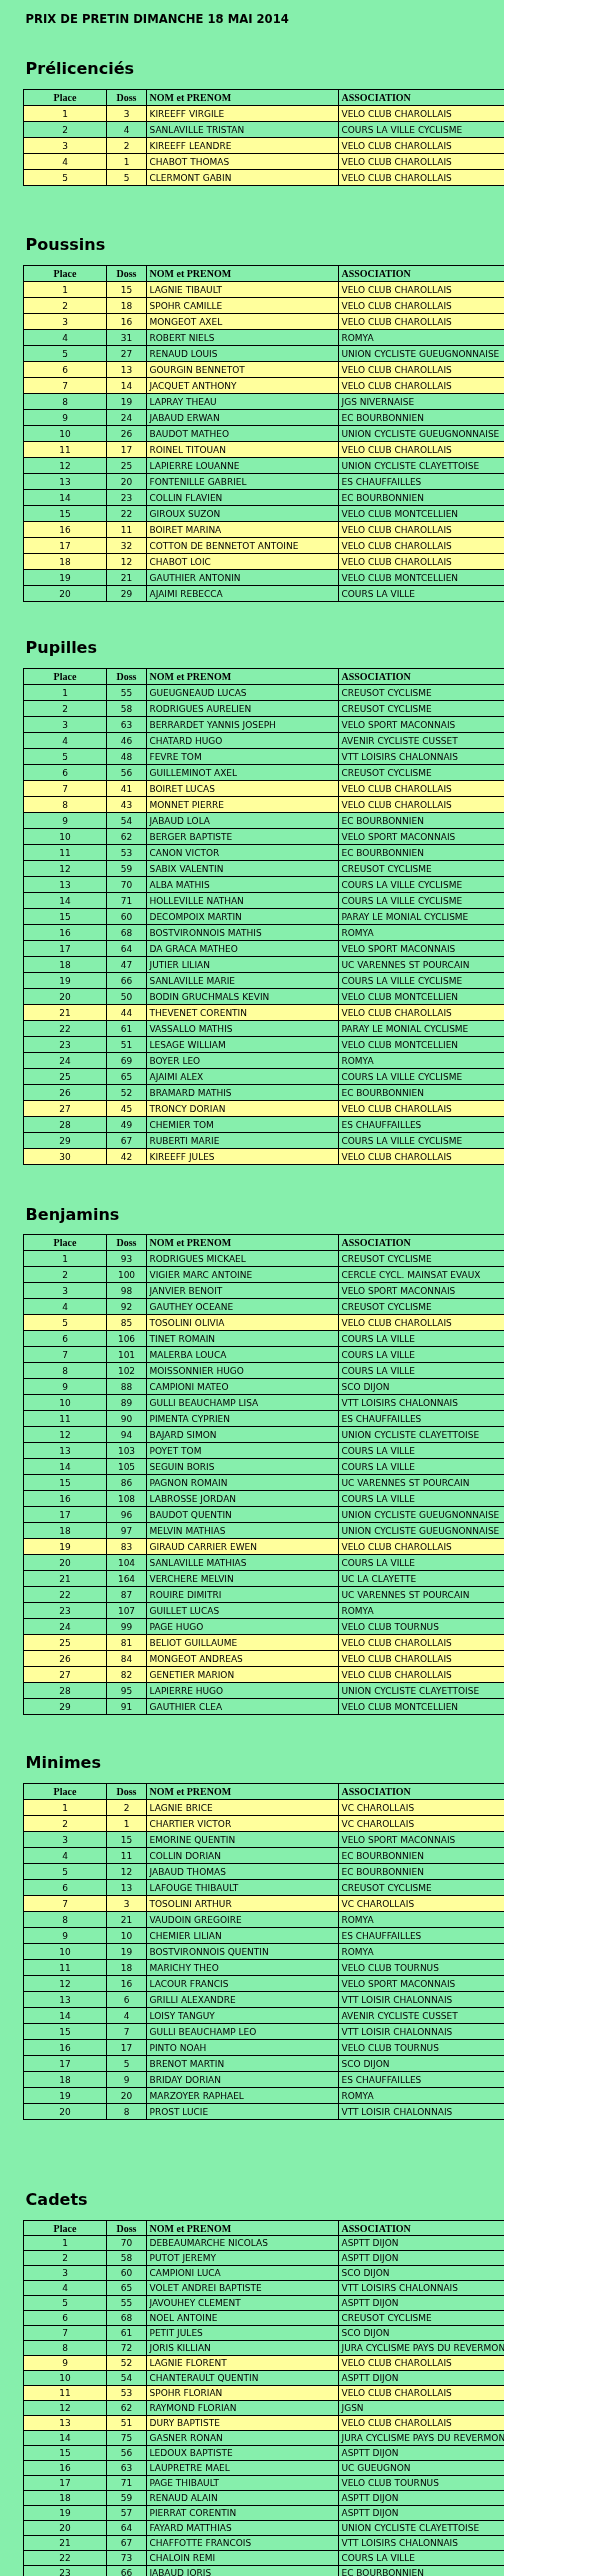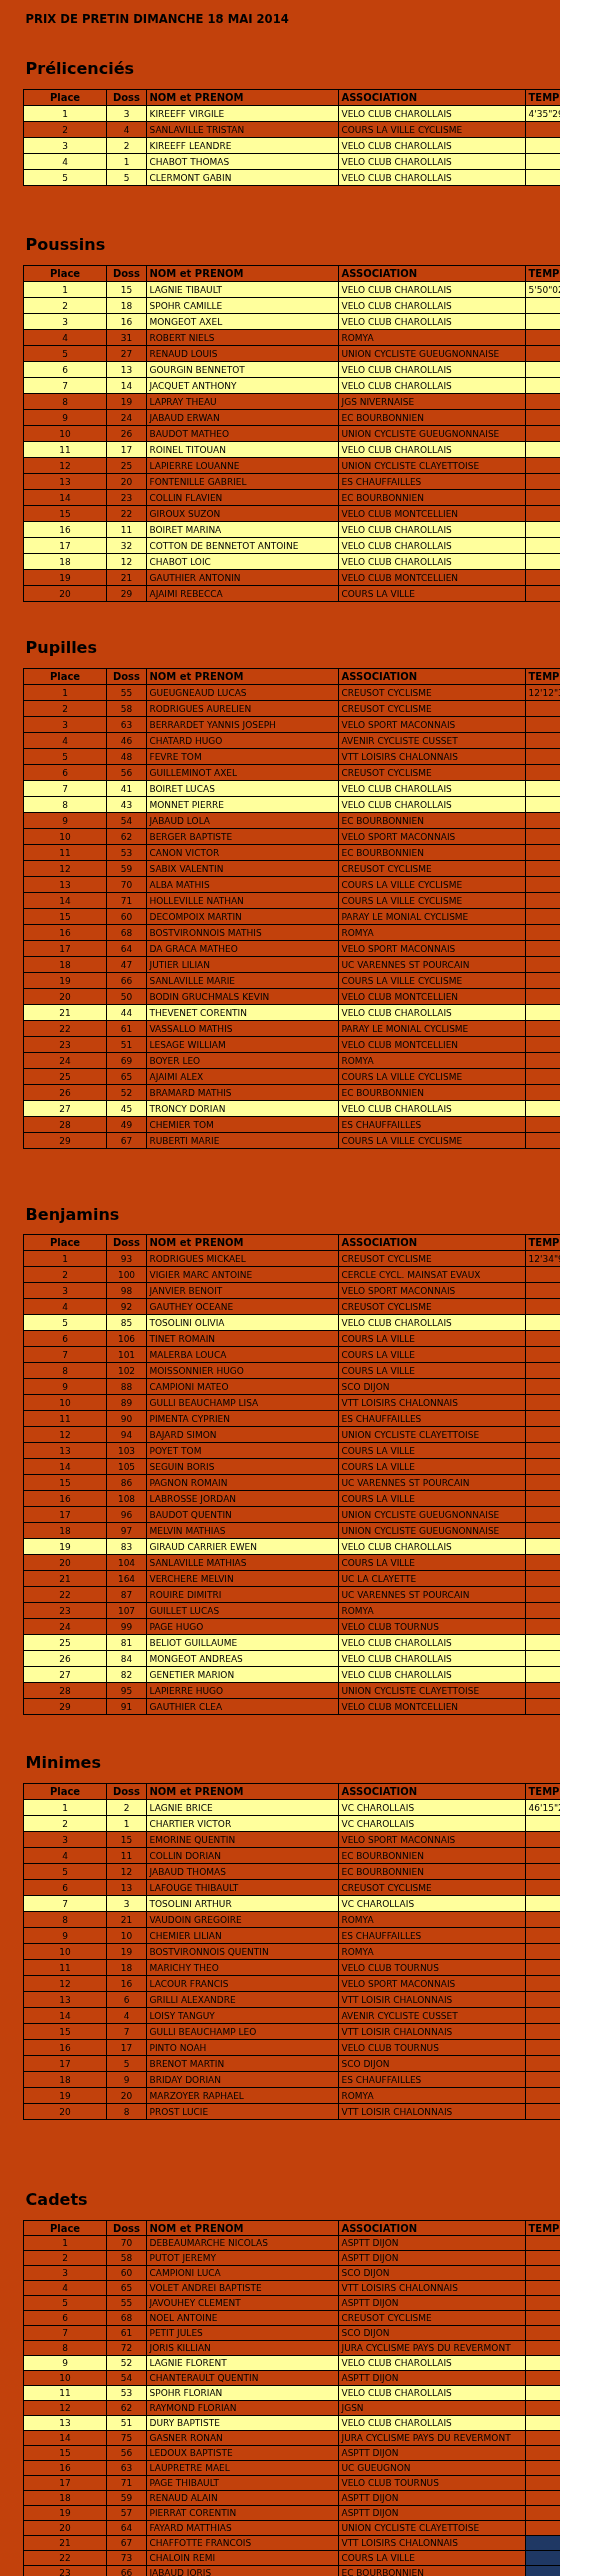--- a/index.html
+++ b/index.html
@@ -1,23 +1,23 @@
 <!DOCTYPE html>
 <html style="--row_highlight: #FFFF9C; --temps_selection: #1F3864;font-size:13.2px"><head>
 <meta charset="utf-8">
 <style>
   html,body{margin:0;padding:0;background:#fff;}
-  .page{position:relative;width:560px;height:2576px;background:#c2410c;
+  .page{position:relative;width:504px;height:2576px;background:#86efac;
         font-family:"DejaVu Sans", sans-serif;color:#000;overflow:hidden;}
   .title{position:absolute;left:25.6px;top:11.6px;font-size:11.6px;font-weight:bold;white-space:nowrap;}
   .sec-label{position:absolute;left:25.6px;font-size:16px;font-weight:bold;white-space:nowrap;}
   .sec-table{position:absolute;left:23px;width:560px;border-collapse:collapse;table-layout:fixed;
              border:1.7px solid #000;}
   .sec-table th,.sec-table td{border:0.8px solid #000;padding:0 2.5px;overflow:hidden;white-space:nowrap;}
-  .sec-table th{font-size:10px;font-weight:bold;text-align:left;border-bottom:1.7px solid #000;}
+  .sec-table th{font-size:10px;font-weight:bold;text-align:left;border-bottom:1.7px solid #000;font-family:Liberation Serif, serif;}
   .sec-table td{font-size:9px;}
   .sec-table th.c,.sec-table td.c{text-align:center;}
   #tbl0 tr,#tbl1 tr,#tbl2 tr,#tbl3 tr,#tbl4 tr{height:16px;}
   #tbl5 tr{height:15px;}
   .c-place{width:83px}.c-doss{width:40px}.c-nom{width:192px}.c-assoc{width:187px}.c-temps{width:57px}
   tr.hl td{background:var(--row_highlight,#ffff9c);}
   td.dark{background:var(--temps_selection,#1f3864);}
   #lbl0{top:59px}  #tbl0{top:89px}
   #lbl1{top:235px} #tbl1{top:265px}
   #lbl2{top:638px} #tbl2{top:668px}
@@ -465,20 +465,27 @@
           <td>ES CHAUFFAILLES</td>
           <td></td>
         </tr>
         <tr>
           <td class="c">29</td>
           <td class="c">67</td>
           <td>RUBERTI MARIE</td>
           <td>COURS LA VILLE CYCLISME</td>
           <td></td>
         </tr>
+        <tr class="hl">
+          <td class="c">30</td>
+          <td class="c">42</td>
+          <td>KIREEFF JULES</td>
+          <td>VELO CLUB CHAROLLAIS</td>
+          <td></td>
+        </tr>
       </tbody>
   </table>
 
   <div class="sec-label" id="lbl3">Benjamins</div>
   <table class="sec-table" id="tbl3">
     <colgroup>
         <col class="c-place">
         <col class="c-doss">
         <col class="c-nom">
         <col class="c-assoc">

